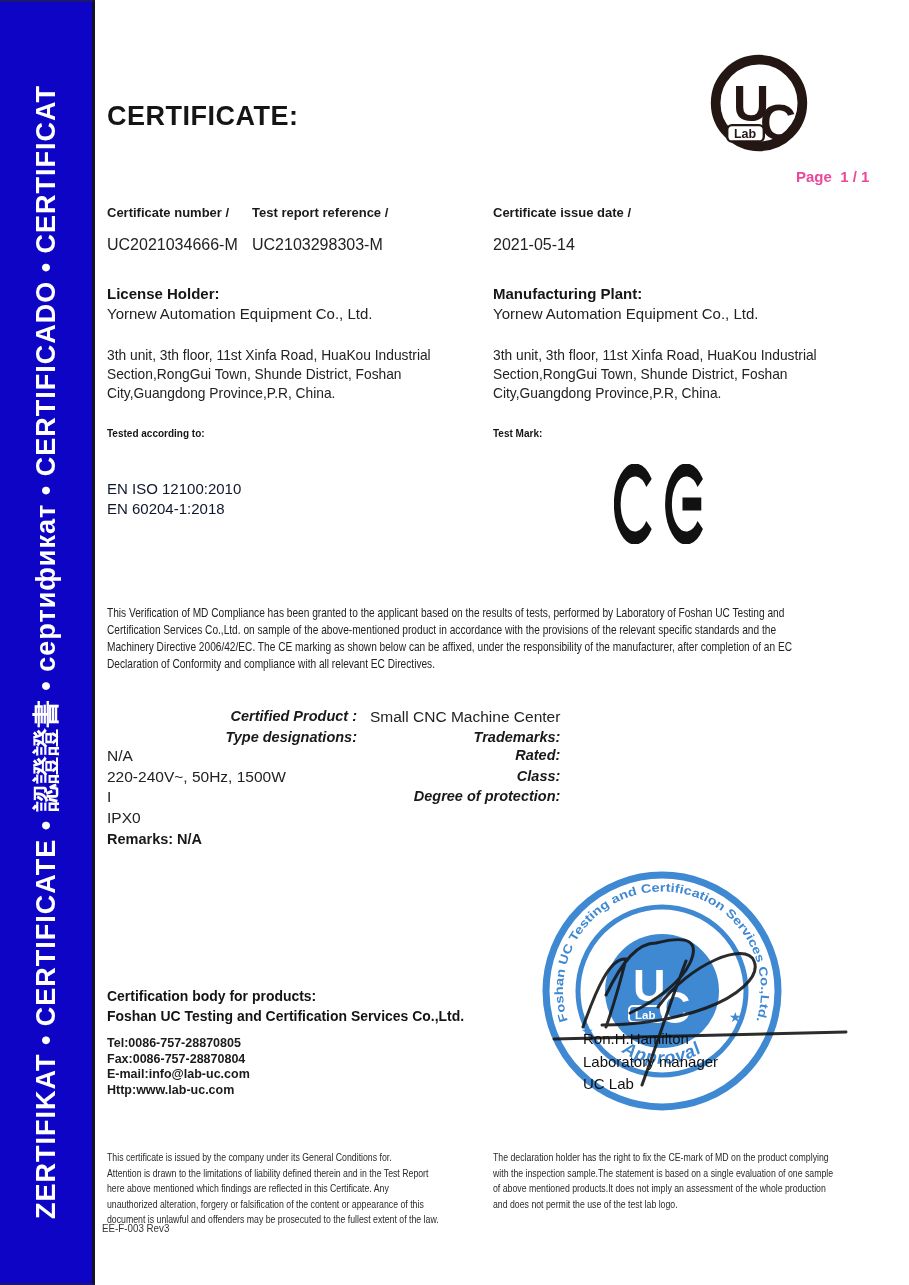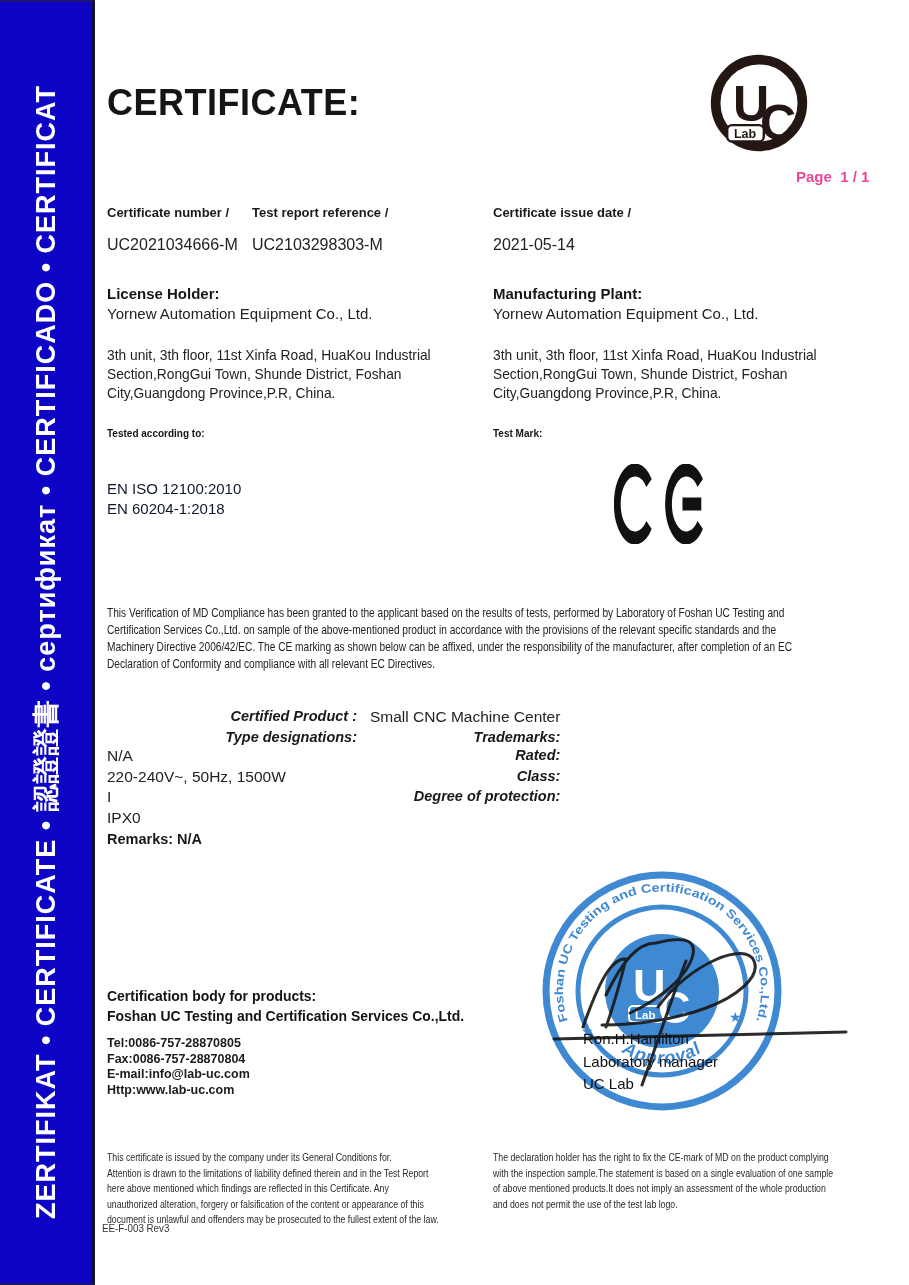--- a/index.html
+++ b/index.html
@@ -14,21 +14,21 @@
   .sidebar {
     position:absolute; left:0; top:0; width:95px; height:1285px;
     background:#0d04c6; border-right:3px solid #12122a; border-top:2px solid #1d1670; border-bottom:2px solid #1d1670;
   }
   .sidebar-text {
     position:absolute; left:46px; top:650px;
     transform:translate(-50%,-50%) rotate(-90deg);
     white-space:nowrap; color:#ffffff; font-weight:bold; font-size:27px; letter-spacing:1px;
   }
   
-  .title { font-size:36px; font-weight:bold; color:#151515; line-height:37px; letter-spacing:0.5px; }
+  .title { font-size:27px; font-weight:bold; color:#151515; line-height:37px; letter-spacing:0.5px;margin-top:14px; }
   .page-indicator { font-size:15px; font-weight:bold; color:#ec4899; white-space:pre; }
   
   .meta-label { font-size:13px; font-weight:bold; color:#1a1a1a; white-space:nowrap; }
   .meta-value { font-size:16px; color:#222; white-space:nowrap; }
   
   .party-label { font-size:15px; font-weight:bold; color:#161616; }
   .party-name  { font-size:15px; color:#222; margin-top:3px; }
   .address { font-size:14.5px; color:#222; line-height:19px; transform:scaleX(0.95); transform-origin:0 0; }
   .address div { white-space:nowrap; }
   .section-label { font-size:10px; font-weight:bold; color:#141414; }

